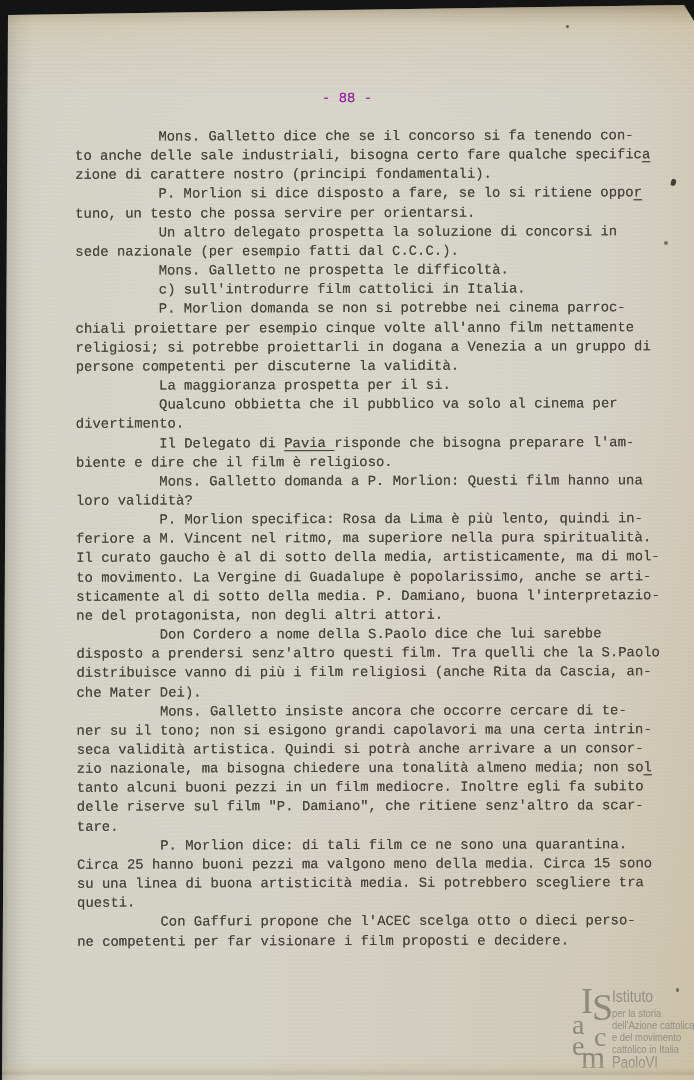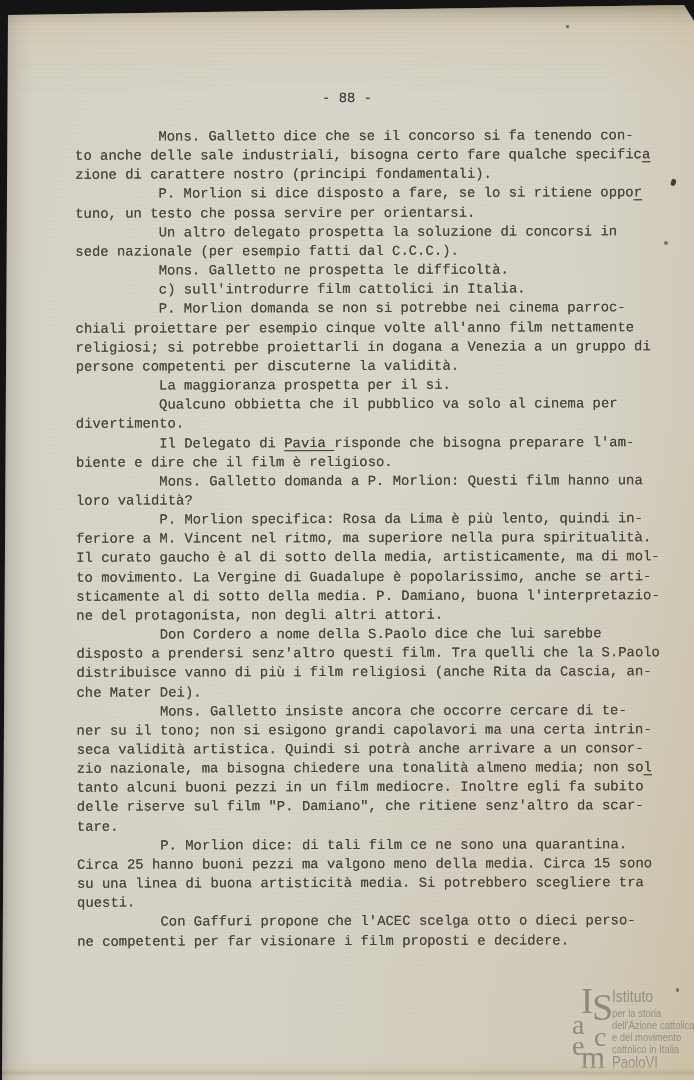--- a/index.html
+++ b/index.html
@@ -40,21 +40,21 @@
     background:linear-gradient(180deg, transparent, rgba(205,190,150,0.30) 8px, rgba(120,108,82,0.22) 14px, rgba(205,190,150,0.18) 16px);
   }
   
   .typearea{
     position:absolute;left:0;top:0;width:100%;height:100%;
     transform:rotate(-0.15deg);transform-origin:350px 500px;
   }
   .pagenum{
     position:absolute;left:323px;top:89px;
     font-family:"Liberation Mono","DejaVu Sans Mono",monospace;
-    font-size:13.9px;line-height:19.17px;color:#404040;
+    font-size:13.9px;line-height:19.17px;color:#a21caf;
     text-shadow:0 0 0.6px rgba(70,66,58,0.7);
     white-space:pre;
   }
   .typed{
     position:absolute;left:76px;top:127px;
     font-family:"Liberation Mono","DejaVu Sans Mono",monospace;
     font-size:13.9px;line-height:19.17px;color:#45423a;
     text-shadow:0 0 0.6px rgba(70,66,58,0.7);
     white-space:pre;
   }

